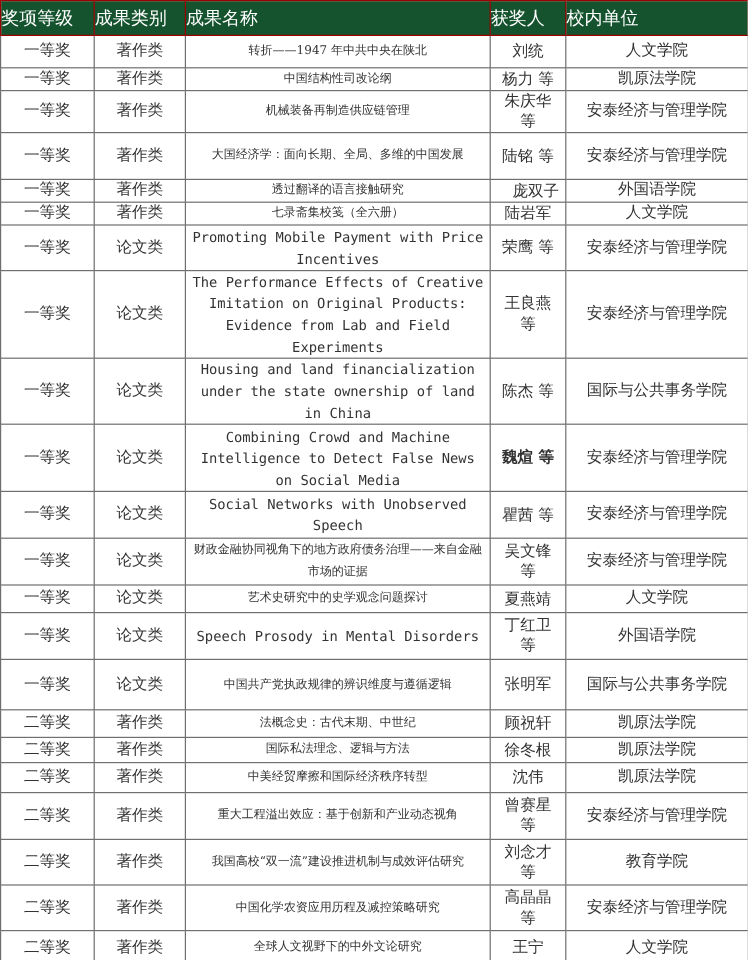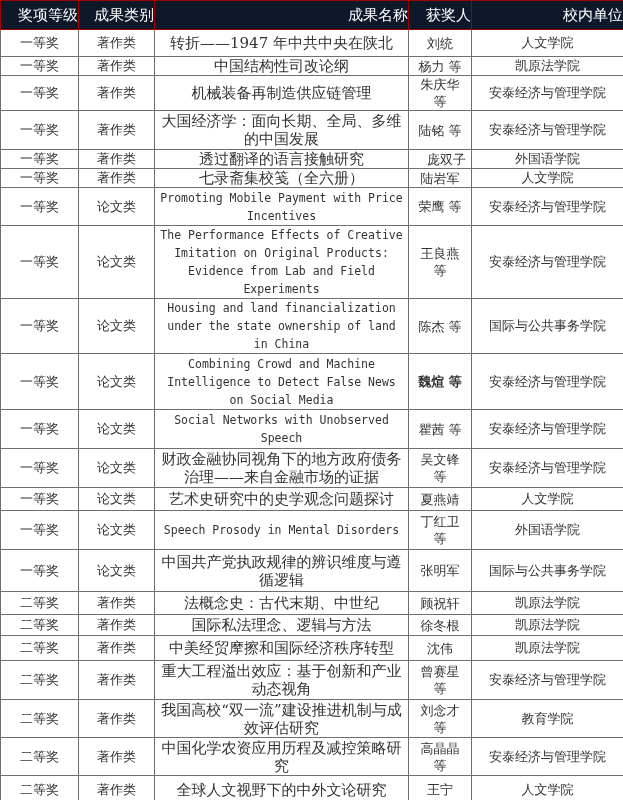--- a/index.html
+++ b/index.html
@@ -5,38 +5,38 @@
   html, body { margin: 0; padding: 0; background: #ffffff; }
   body { width: 623px; height: 800px; overflow: hidden; }
   table {
     border-collapse: collapse;
     width: 623px;
     table-layout: fixed;
     font-family: "DejaVu Serif", "Liberation Serif", serif;
     color: #333333;
   }
   th {
-    background: #0f172a;
+    background: #14532d;
     color: #ffffff;
     font-weight: normal;
     font-size: 15px;
     height: 28px;
     padding: 0;
     border: 1px solid #9a0000;
-    text-align: right;
+    text-align: left;
   }
   td {
     border: 1px solid #6f6f6f;
     text-align: center;
     vertical-align: middle;
     padding: 0 3px;
     font-size: 13px;
     line-height: 18px;
   }
-  td.title { font-size: 15px; }
+  td.title { font-size: 10px; }
   td.title.en { font-family: "DejaVu Sans Mono", "Liberation Mono", monospace; font-size: 11.5px; line-height: 18px; }
   col.c1 { width: 78px; }
   col.c2 { width: 76px; }
   col.c3 { width: 254px; }
   col.c4 { width: 63px; }
   col.c5 { width: 152px; }
 </style>
 </head>
 <body>
 

